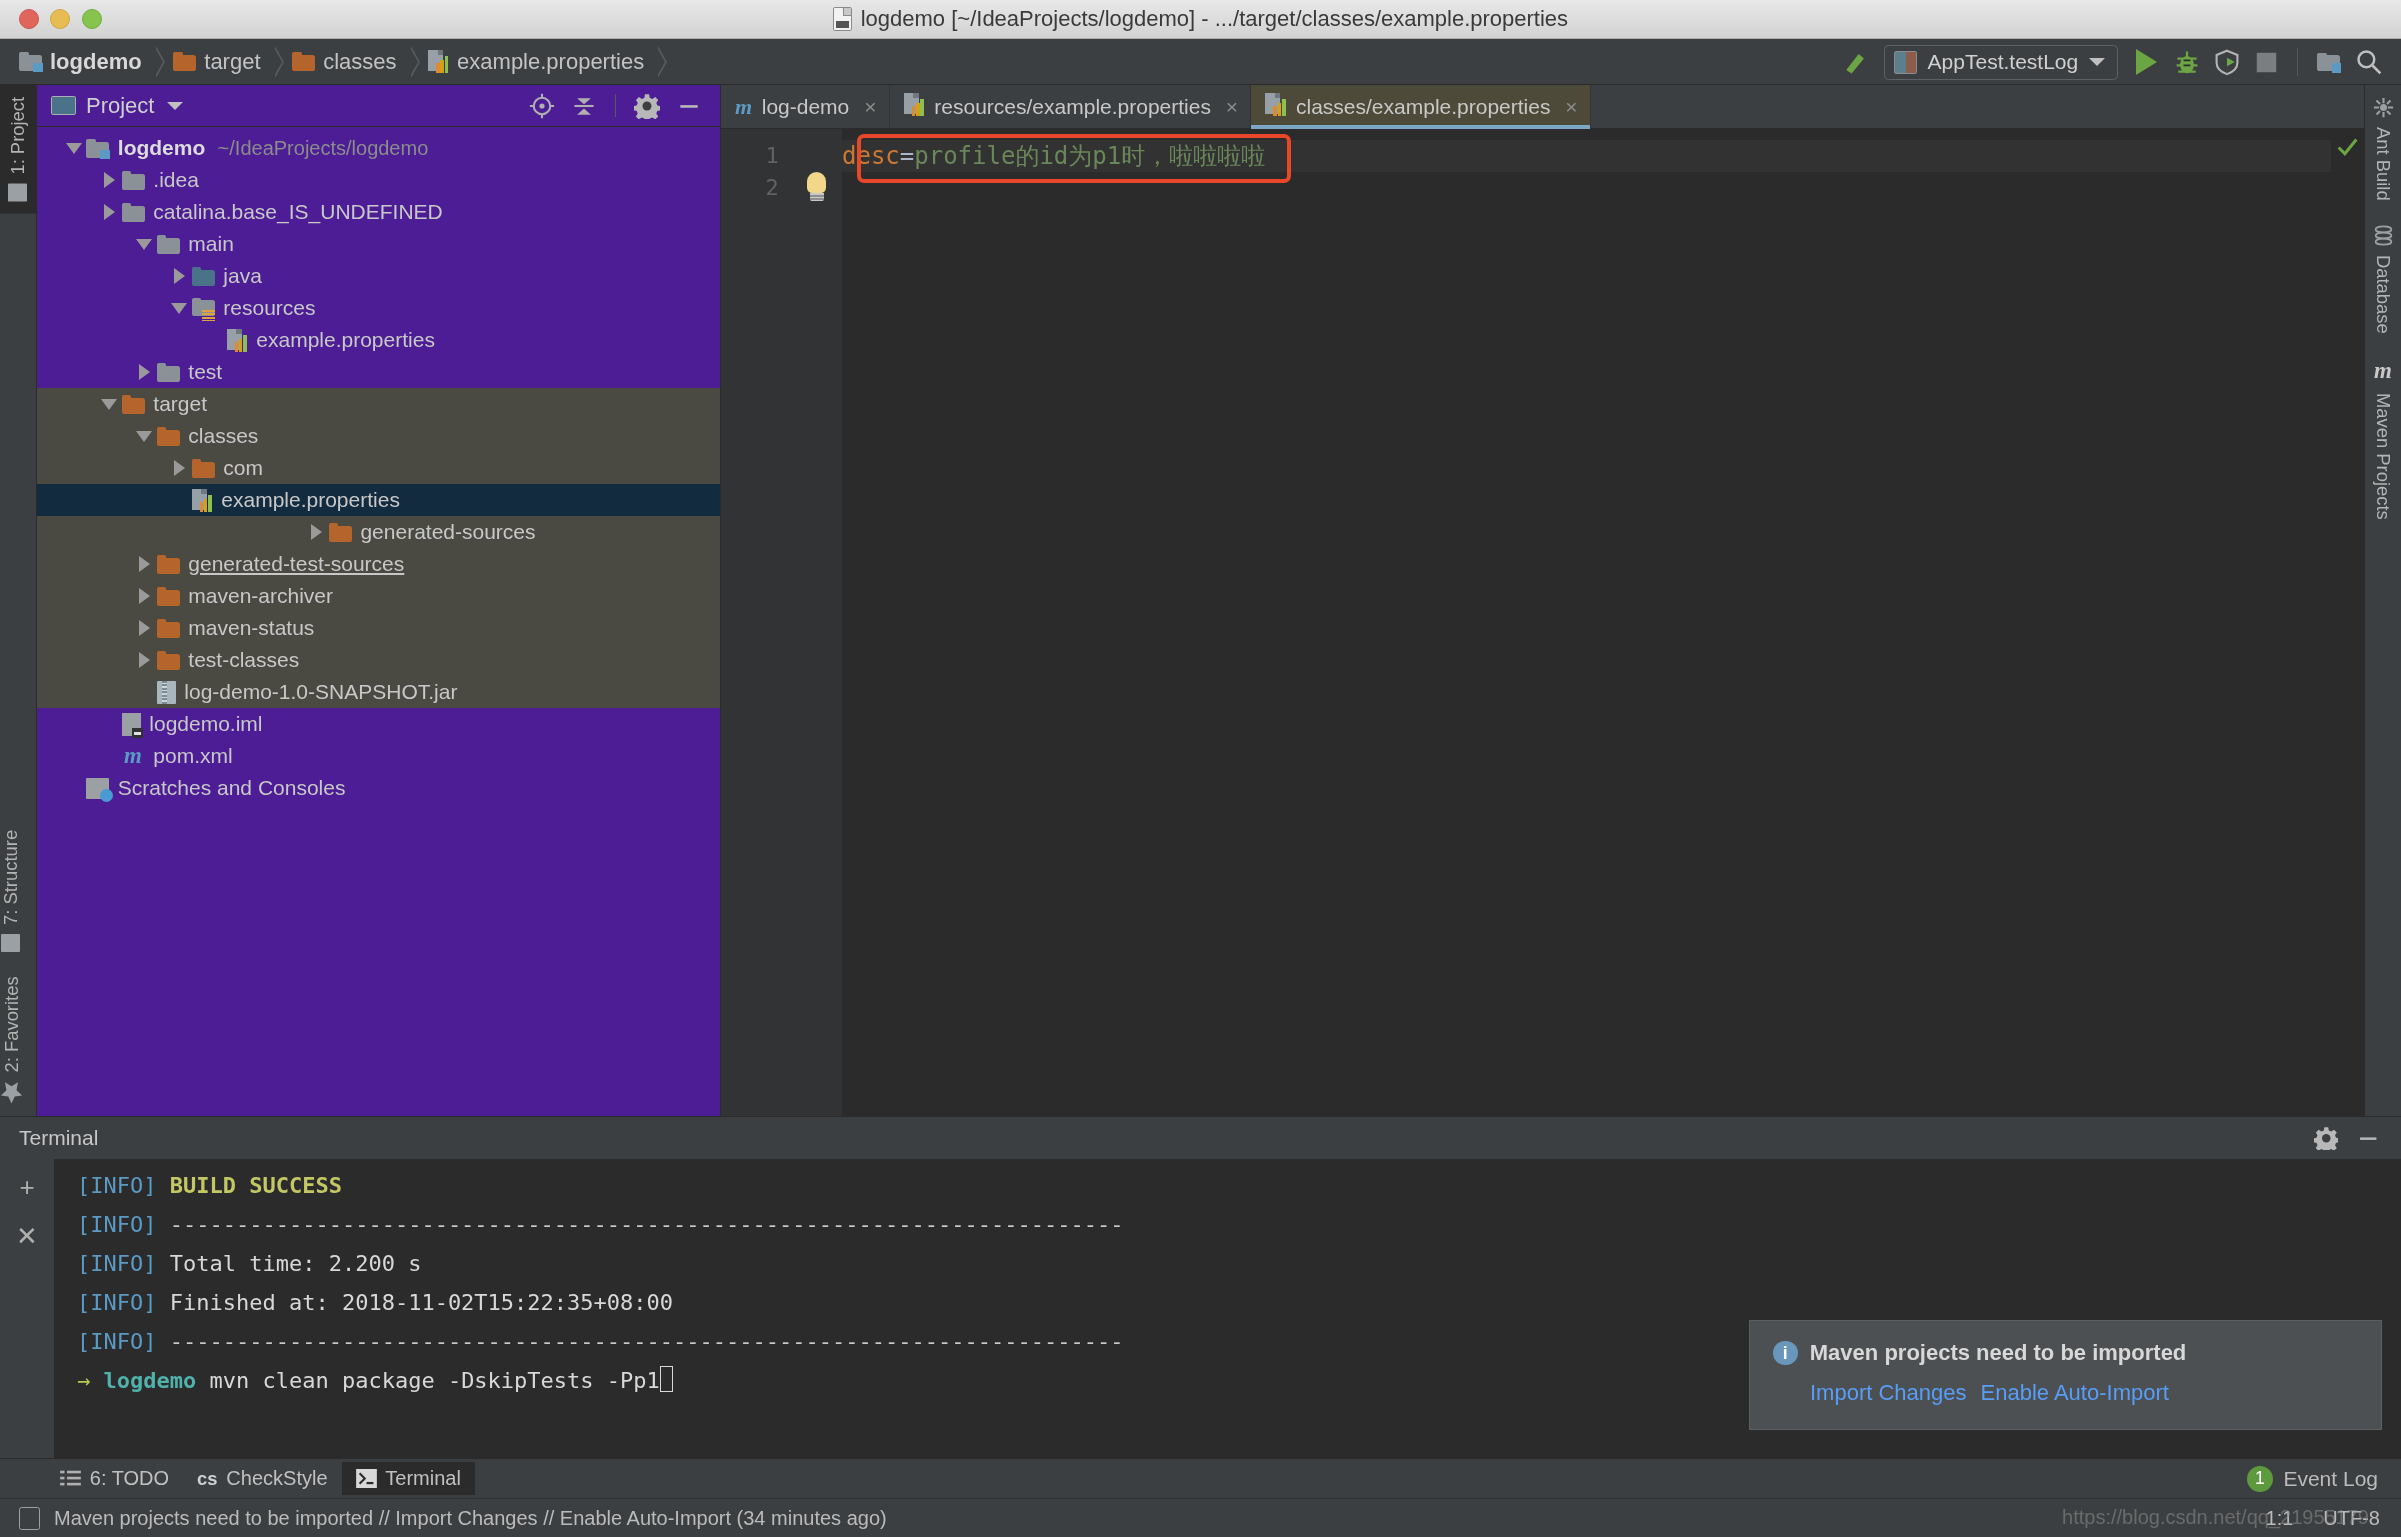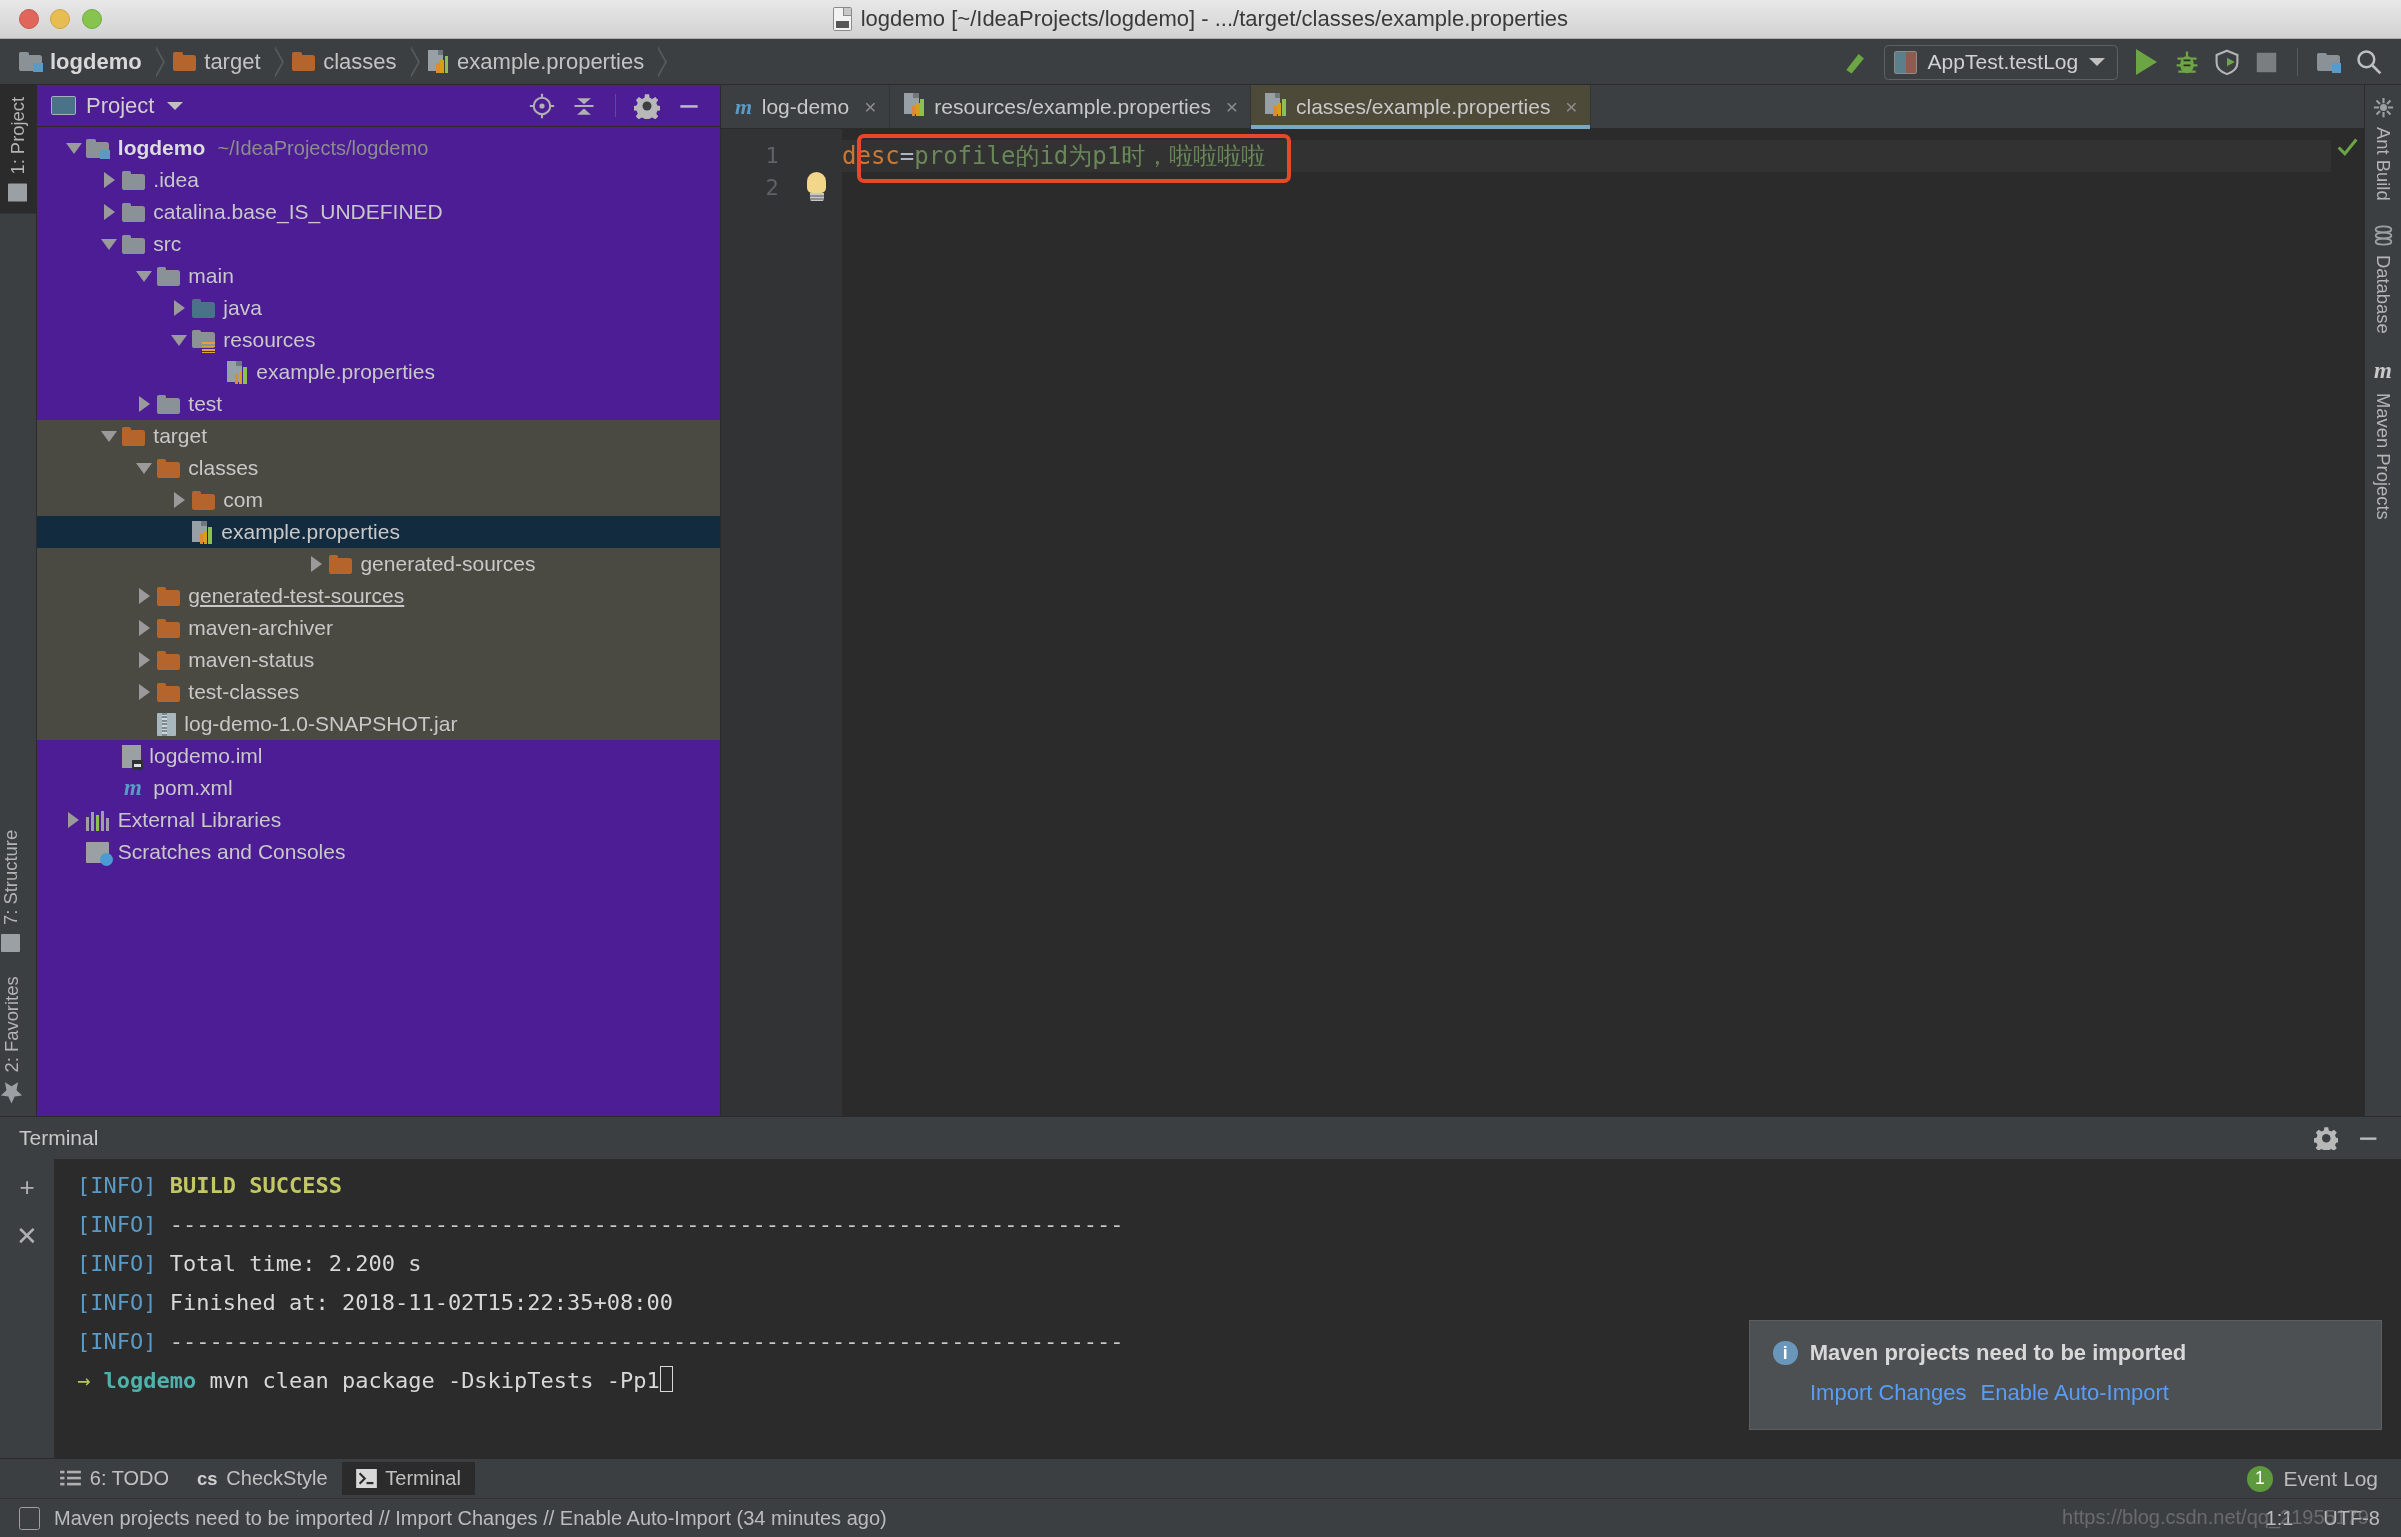--- a/index.html
+++ b/index.html
@@ -422,29 +422,20 @@
           </div>
           <div class="node" style="padding-left: 60px;">
             <span class="tw">
               <span class="tw-r"></span>
             </span>
             <span class="ico">
               <span class="folder-ico"></span>
             </span>
             <span class="nm">catalina.base_IS_UNDEFINED</span>
           </div>
-          <div class="node" style="padding-left: 60px;">
-            <span class="tw">
-              <span class="tw-d"></span>
-            </span>
-            <span class="ico">
-              <span class="folder-ico"></span>
-            </span>
-            <span class="nm">src</span>
-          </div>
           <div class="node" style="padding-left: 95px;">
             <span class="tw">
               <span class="tw-d"></span>
             </span>
             <span class="ico">
               <span class="folder-ico"></span>
             </span>
             <span class="nm">main</span>
           </div>
           <div class="node" style="padding-left: 130px;">
@@ -585,35 +576,20 @@
               <span class="iml-ico"></span>
             </span>
             <span class="nm">logdemo.iml</span>
           </div>
           <div class="node" style="padding-left: 60px;">
             <span class="tw"></span>
             <span class="ico">
               <span class="m-ico">m</span>
             </span>
             <span class="nm">pom.xml</span>
-          </div>
-          <div class="node" style="padding-left: 24.5px;">
-            <span class="tw">
-              <span class="tw-r"></span>
-            </span>
-            <span class="ico">
-              <span class="lib-ico">
-                <i style="height:14px"></i>
-                <i style="height:19px"></i>
-                <i style="height:16px;background:#8cc152"></i>
-                <i style="height:20px"></i>
-                <i style="height:13px"></i>
-              </span>
-            </span>
-            <span class="nm">External Libraries</span>
           </div>
           <div class="node" style="padding-left: 24.5px;">
             <span class="tw"></span>
             <span class="ico">
               <span class="scratch-ico"></span>
             </span>
             <span class="nm">Scratches and Consoles</span>
           </div>
         </div>
     </div>

